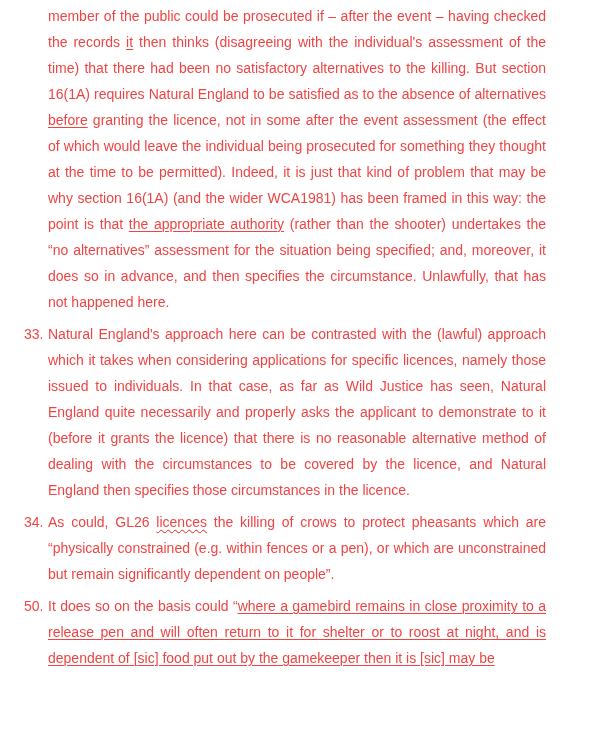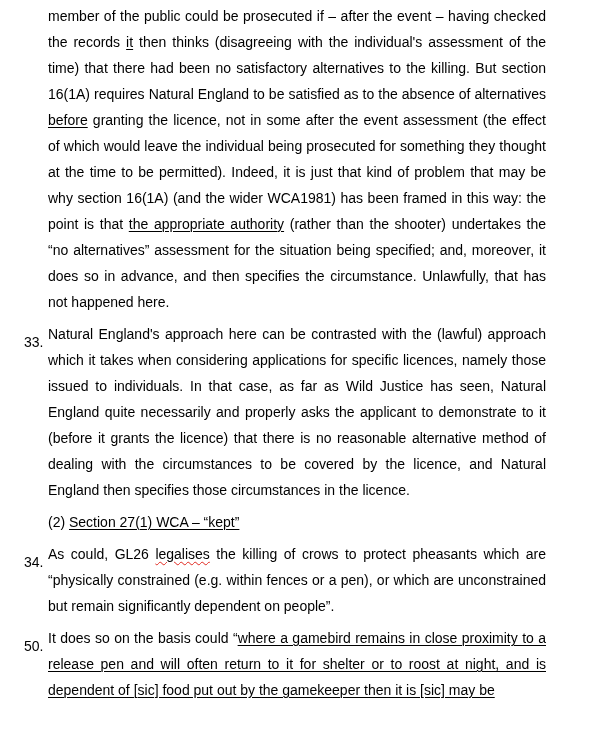--- a/index.html
+++ b/index.html
@@ -11,31 +11,31 @@
     position: relative;
     width: 609px;
     height: 756px;
     background: #ffffff;
     overflow: hidden;
     box-sizing: border-box;
     padding: 3px 63px 4px 48px;
     font-family: "Liberation Sans", "DejaVu Sans", sans-serif;
     font-size: 14px;
     line-height: 26px;
-    color: #000000;
+    color: #ef4444;
   }
   .para {
     position: relative;
     text-align: justify;
     margin: 0 0 6px 0;
   }
   .para .num {
     position: absolute;
     left: -24px;
-    top: 8px;
+    top: 0;
     white-space: nowrap;
   }
   .para.heading {
     text-align: left;
   }
   .u {
     text-decoration: underline;
     text-decoration-thickness: 1px;
     text-underline-offset: 2px;
   }
@@ -47,17 +47,16 @@
     text-underline-offset: 2px;
   }
 </style>
 </head>
 <body>
 
 <div class="page">
   <div>
       <div class="para"><span>member of the public could be prosecuted if – after the event – having checked the records </span><span class="u">it</span><span> then thinks (disagreeing with the individual's assessment of the time) that there had been no satisfactory alternatives to the killing. But section 16(1A) requires Natural England to be satisfied as to the absence of alternatives </span><span class="u">before</span><span> granting the licence, not in some after the event assessment (the effect of which would leave the individual being prosecuted for something they thought at the time to be permitted). Indeed, it is just that kind of problem that may be why section 16(1A) (and the wider WCA1981) has been framed in this way: the point is that </span><span class="u">the appropriate authority</span><span> (rather than the shooter) undertakes the “no alternatives” assessment for the situation being specified; and, moreover, it does so in advance, and then specifies the circumstance. Unlawfully, that has not happened here.</span></div>
       <div class="para"><span class="num">33.</span><span>Natural England's approach here can be contrasted with the (lawful) approach which it takes when considering applications for specific licences, namely those issued to individuals. In that case, as far as Wild Justice has seen, Natural England quite necessarily and properly asks the applicant to demonstrate to it (before it grants the licence) that there is no reasonable alternative method of dealing with the circumstances to be covered by the licence, and Natural England then specifies those circumstances in the licence.</span></div>
-      <div class="para heading"><span>(2) </span><span class="u">Section 27(1) WCA – “kept”</span></div>
-      <div class="para"><span class="num">34.</span><span>As could, GL26 </span><span class="squiggle">legalises</span><span> the killing of crows to protect pheasants which are “physically constrained (e.g. within fences or a pen), or which are unconstrained but remain significantly dependent on people”.</span></div>
+      <div class="para"><span class="num">34.</span><span>As could, GL26 </span><span class="squiggle">licences</span><span> the killing of crows to protect pheasants which are “physically constrained (e.g. within fences or a pen), or which are unconstrained but remain significantly dependent on people”.</span></div>
       <div class="para"><span class="num">50.</span><span>It does so on the basis could “</span><span class="u">where a gamebird remains in close proximity to a release pen and will often return to it for shelter or to roost at night, and is dependent of [sic] food put out by the gamekeeper then it is [sic] may be</span></div>
     </div>
 </div>
 
 </body></html>

